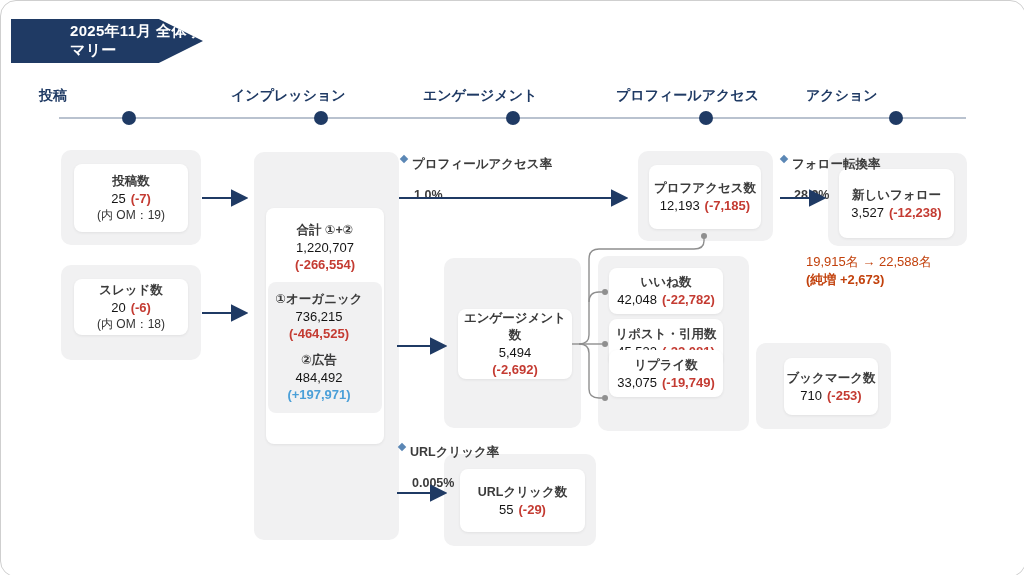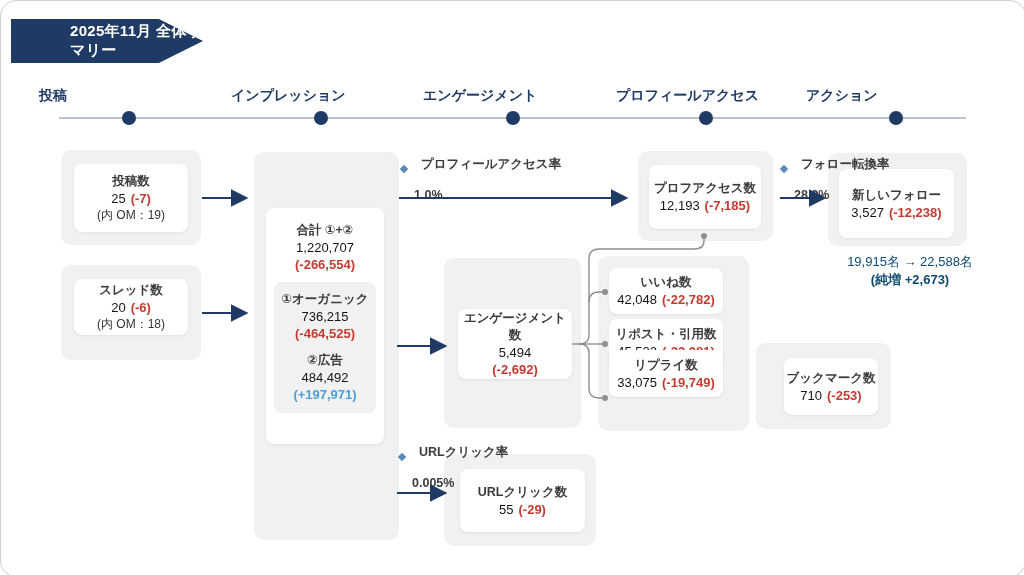--- a/index.html
+++ b/index.html
@@ -34,30 +34,30 @@
   .title { font-size:12.5px; font-weight:600; color:#3b3b3b; }
   .num   { font-size:13px; font-weight:400; color:#141414; }
   .chg   { font-size:13px; font-weight:700; color:var(--red,#c43b32); }
   .chg.pos { color:var(--blue,#4a9fd8); }
   .note  { font-size:12px; color:#333; }
   .vrow  { display:flex; gap:5px; justify-content:center; align-items:baseline; }
   
   .imp-card { justify-content:flex-start; padding-top:14px;margin-top:44px; }
   .subcard {
     margin-top:9px; width:102px; background:var(--gray_bg,#f1f1f2); border-radius:8px;
-    padding:9px 0 10px 0;
+    padding:9px 12px 10px 0;
   }
   .subgap { height:10px; }
   
   .rate { position:absolute; font-size:12.5px; font-weight:700; color:#3b3b3b; line-height:16px; }
-  .rate .r1 { display:flex; align-items:flex-end; gap:14px; }
+  .rate .r1 { display:flex; align-items:flex-start; gap:5px; }
   .rate .r2 { padding-left:13px;margin-top:15px; }
   .diamond { width:6px; height:6px; background:var(--diamond,#5b87b5); transform:rotate(45deg); display:inline-block; flex:0 0 auto; }
   
-  .follow-summary { position:absolute; left:825px; top:252px; width:168px; text-align:center; font-size:13px; color:#0c4a6e; line-height:18px; }
+  .follow-summary { position:absolute; left:805px; top:252px; width:168px; text-align:left; font-size:13px; color:#c2410c; line-height:18px; }
   .follow-summary .bold { font-weight:700; }
   
   svg.overlay { position:absolute; left:0; top:0; pointer-events:none; }
   .arrow { stroke:var(--navy,#1f3a64); stroke-width:2.2; fill:none; }
   .ah { fill:var(--navy,#1f3a64); }
   .conn { stroke:var(--connector,#8f8f8f); stroke-width:1.4; fill:none; }
   .conn-dot { fill:var(--connector,#8f8f8f); }
 </style>
 </head>
 <body style="--navy: #1f3a64; --red: #c43b32; --blue: #4a9fd8; --diamond: #5b87b5; --gray_bg: #f1f1f2; --connector: #8f8f8f; --timeline_line: #b9c2cf;">

